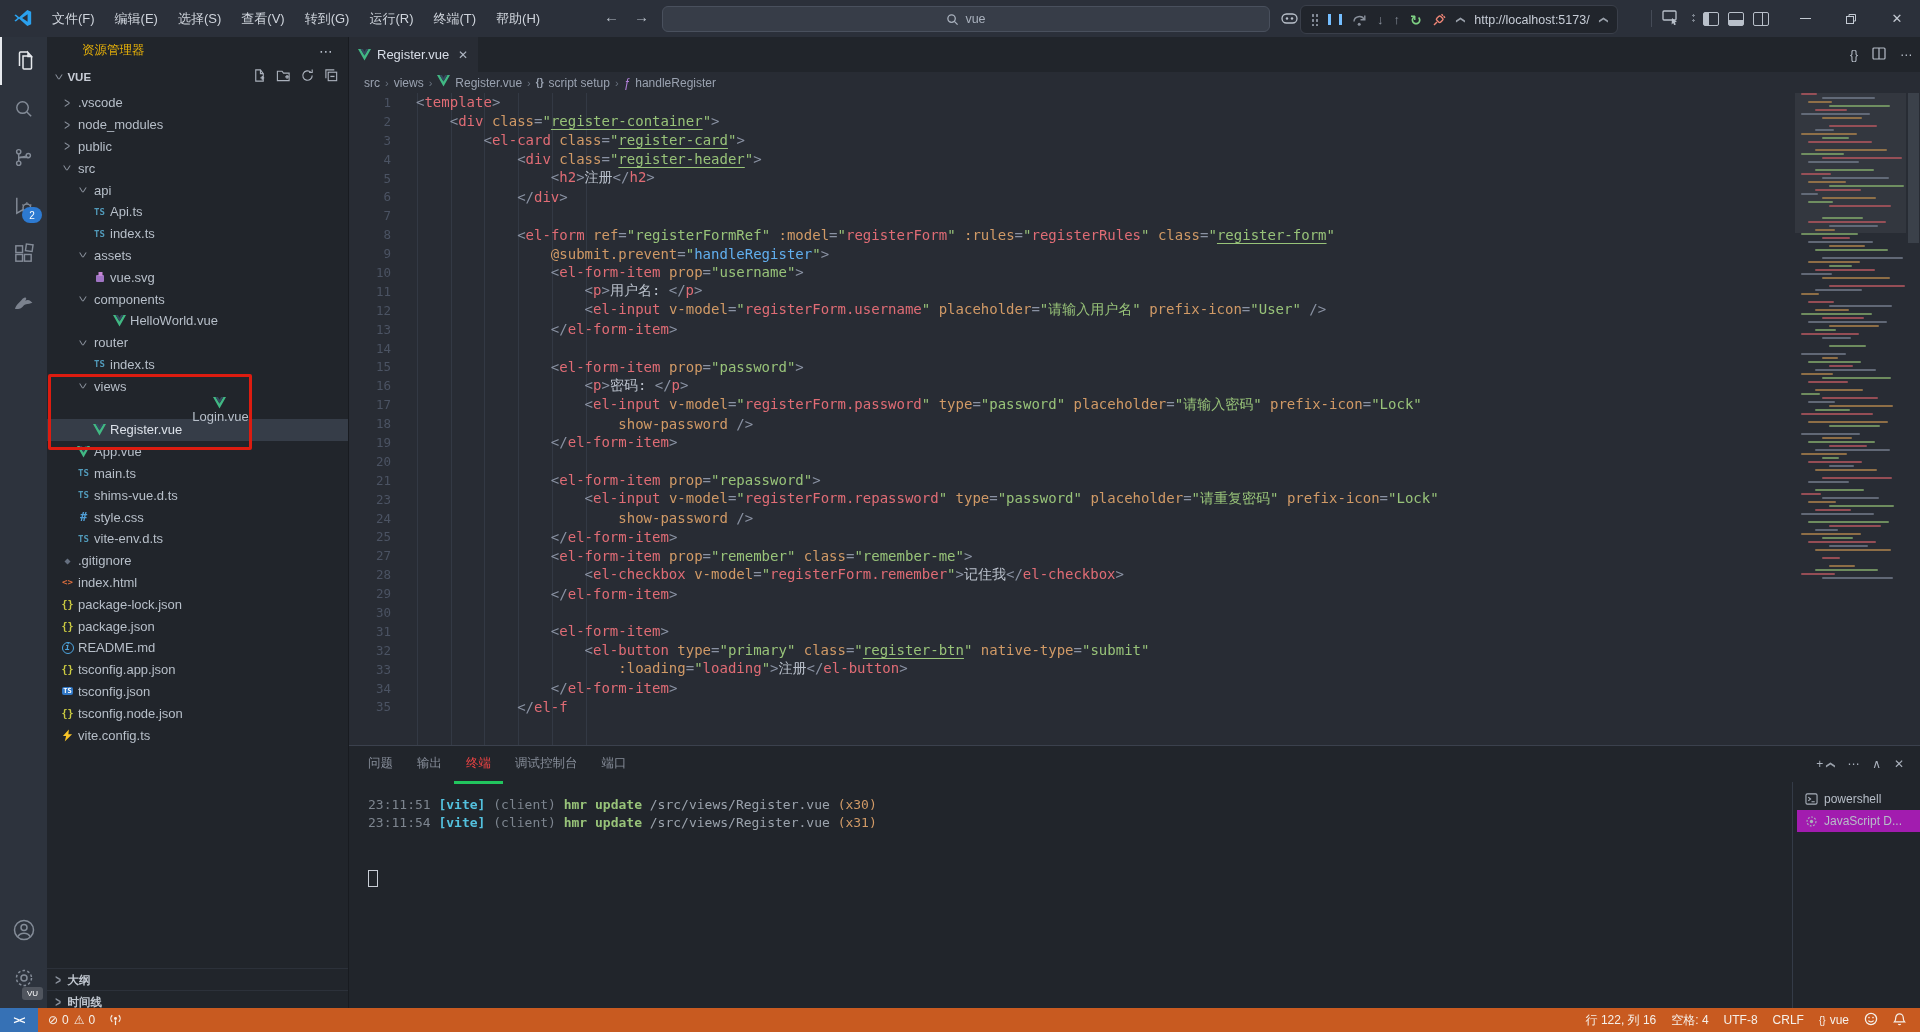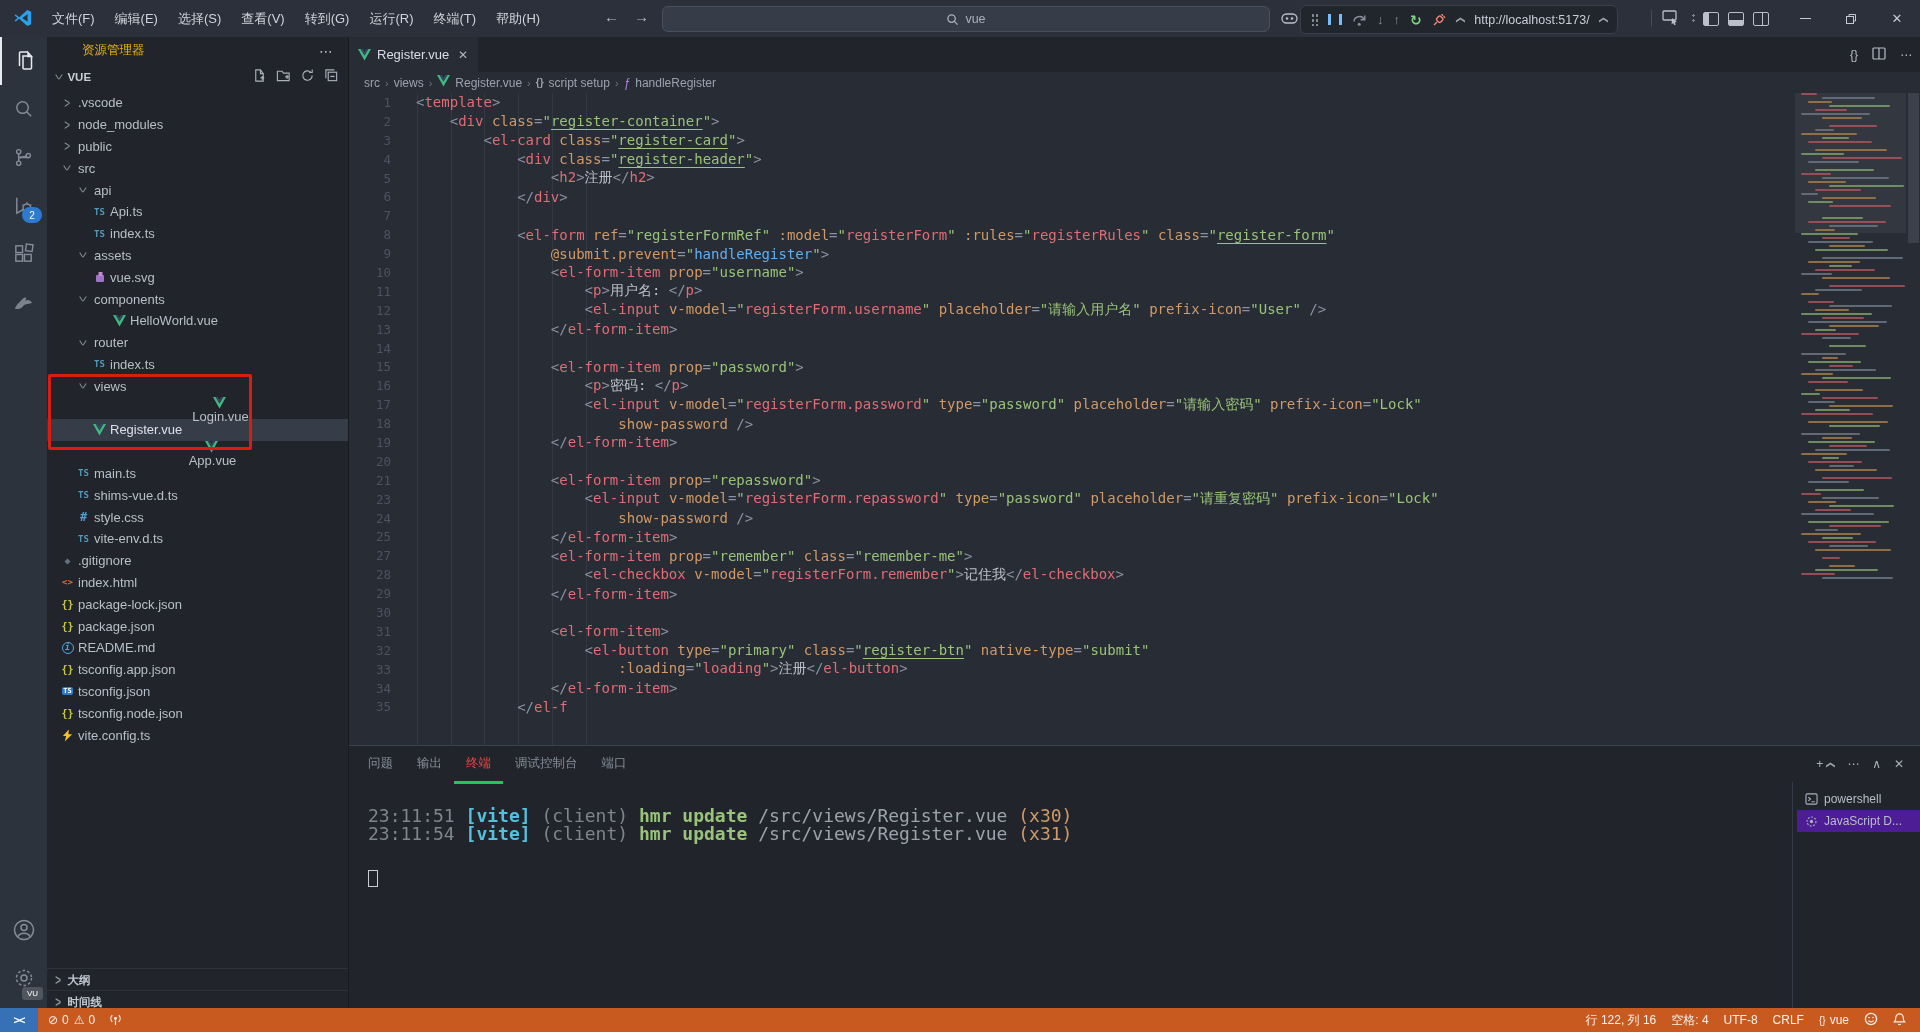--- a/index.html
+++ b/index.html
@@ -114,30 +114,30 @@
 
   
   #panel{position:absolute;left:0;top:708px;width:100%;height:263px;background:#21252b;
       border-top:1px solid #3b414d;box-sizing:border-box;}
   #panel-tabs{position:absolute;left:8px;top:0;height:36px;display:flex;}
   .ptab{color:#868d99;font-size:12.5px;padding:0 12px;height:35px;display:flex;align-items:center;
       border-bottom:1px solid transparent;}
   .ptab.active{color:#ef4444;border-bottom:3px solid #22c55e;}
   #panel-actions{position:absolute;right:16px;top:0;height:36px;display:flex;align-items:center;gap:13px;
       color:#aab1bc;font-size:12px;}
-  #term-lines{position:absolute;left:20px;top:61px;font-family:"DejaVu Sans Mono",monospace;font-size:18px;
+  #term-lines{position:absolute;left:20px;top:50px;font-family:"DejaVu Sans Mono",monospace;font-size:13px;
       line-height:18.4px;white-space:pre;}
   .t-dim{color:#7d858f} .t-vt{color:#53c1de;font-weight:bold} .t-gr{color:#98c379;font-weight:bold}
   .t-pa{color:#9ba3ad} .t-or{color:#d19a66}
   #term-cursor{position:absolute;left:20px;top:124px;width:8px;height:15px;border:1px solid #c9ced6;}
   #term-divider{position:absolute;left:1444px;top:36px;width:1px;height:227px;background:#343b47;}
   #term-list{position:absolute;left:1449px;top:42px;width:123px;}
   .term-row{height:22px;display:flex;align-items:center;gap:6px;padding-left:8px;color:#b7bec8;font-size:12px;
       white-space:nowrap;overflow:hidden;}
-  .term-row.sel{background:#4c1d95;}
+  .term-row.sel{background:#a21caf;}
   .term-row svg{flex:none;stroke:#aab1bc;fill:none;stroke-width:1.2;}
 
   
   #statusbar{position:absolute;left:0;top:1008px;width:1920px;height:24px;background:#c85a20;z-index:30;
       display:flex;align-items:center;color:#f5f0ea;font-size:12px;}
   #remote{width:38px;height:24px;background:#3671b5;display:flex;align-items:center;justify-content:center;
       color:#fff;font-size:11px;font-weight:bold;letter-spacing:-1px;flex:none;}
   #status-left{display:flex;align-items:center;gap:5px;margin-left:10px;}
   #status-right{position:absolute;right:14px;top:0;height:24px;display:flex;align-items:center;gap:15px;}
   .st-item{display:flex;align-items:center;gap:4px;}
@@ -419,21 +419,21 @@
       </div>
       <div class="trow sel" style="padding-left: 44px;">
         <span class="slot">
           <svg class="fi" width="13" height="12" viewBox="0 0 13 12">
             <path fill="#41b883" d="M0 0h2.6L6.5 6.6 10.4 0H13L6.5 11.4z"></path>
             <path fill="#34495e" d="M2.6 0h2.3l1.6 2.8L8.1 0h2.3L6.5 6.6z"></path>
           </svg>
         </span>
         <span class="tlabel">Register.vue</span>
       </div>
-      <div class="trow" style="padding-left: 28px; flex-direction: column;">
+      <div class="trow" style="padding-left: 28px;">
         <span class="slot">
           <svg class="fi" width="13" height="12" viewBox="0 0 13 12">
             <path fill="#41b883" d="M0 0h2.6L6.5 6.6 10.4 0H13L6.5 11.4z"></path>
             <path fill="#34495e" d="M2.6 0h2.3l1.6 2.8L8.1 0h2.3L6.5 6.6z"></path>
           </svg>
         </span>
         <span class="tlabel">App.vue</span>
       </div>
       <div class="trow" style="padding-left: 28px;">
         <span class="slot">

